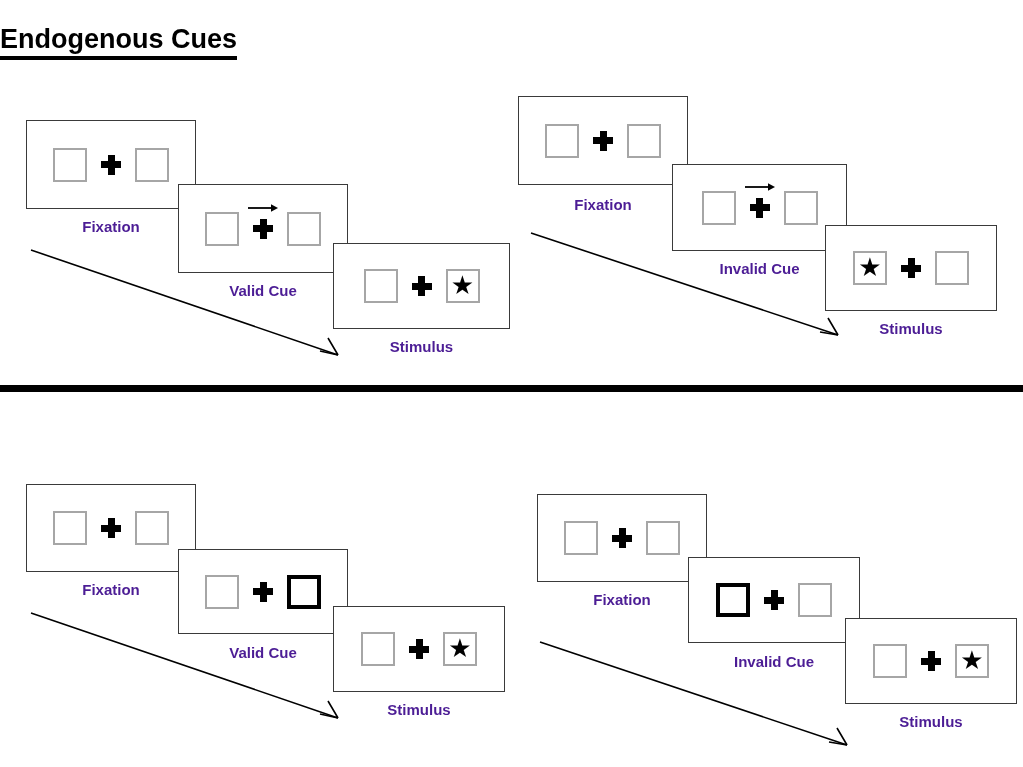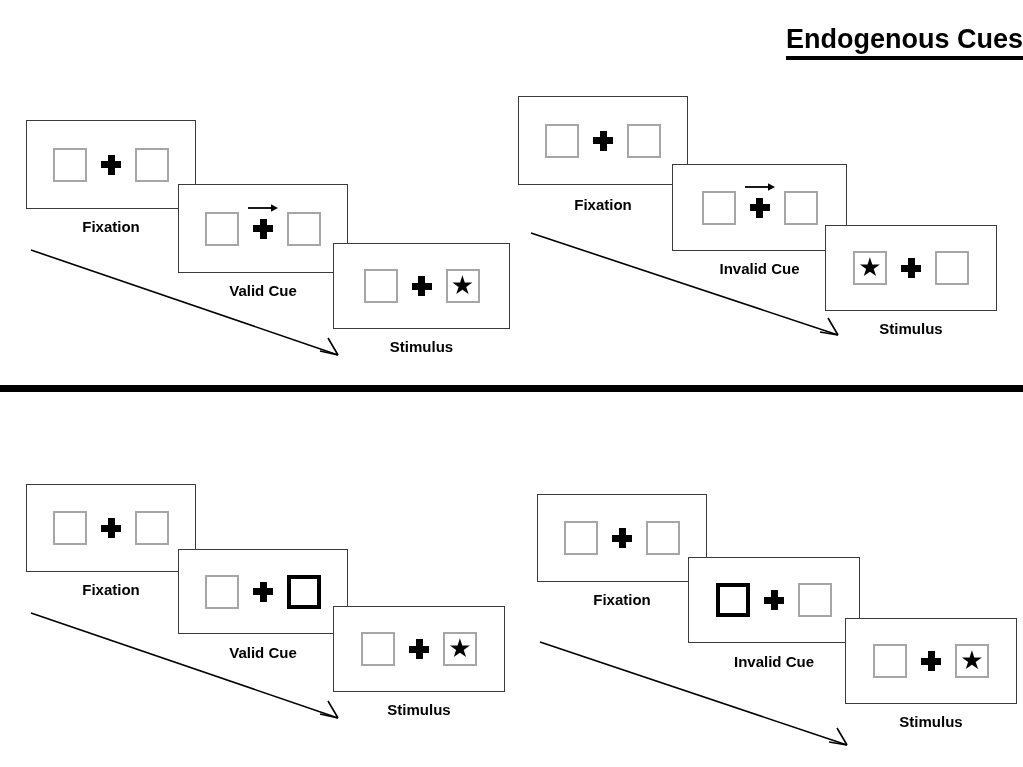--- a/index.html
+++ b/index.html
@@ -19,21 +19,21 @@
     position: absolute;
     left: 0; top: 0;
     width: 1023px;
     height: 767px;
   }
 
   
   .section-title {
     position: absolute;
     width: 100%;
-    text-align: right;
+    text-align: left;
     font-weight: bold;
     font-size: 27px;
     color: #000;
     letter-spacing: 0px;
   }
   .section-title span {
     border-bottom: 4px solid #000;
     padding-bottom: 2px;
   }
 
@@ -124,21 +124,21 @@
     left: 50%;
     transform: translateX(-50%);
     pointer-events: none;
   }
 
   
   .caption {
     position: absolute;
     font-weight: bold;
     font-size: 15px;
-    color: #000000;
+    color: #4c1d95;
     white-space: nowrap;
   }
 
   
   .seq-arrow {
     position: absolute;
     pointer-events: none;
   }
 </style>
 </head>

